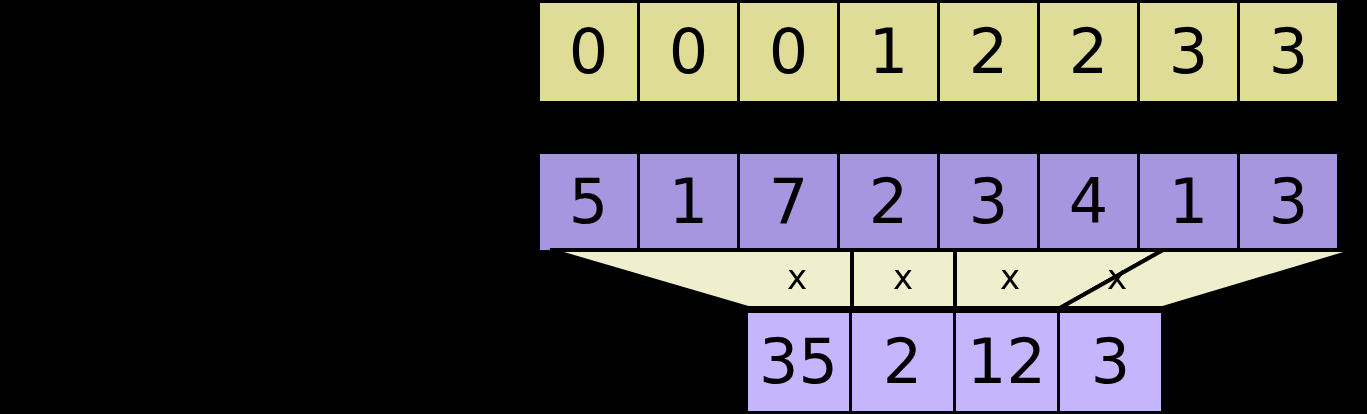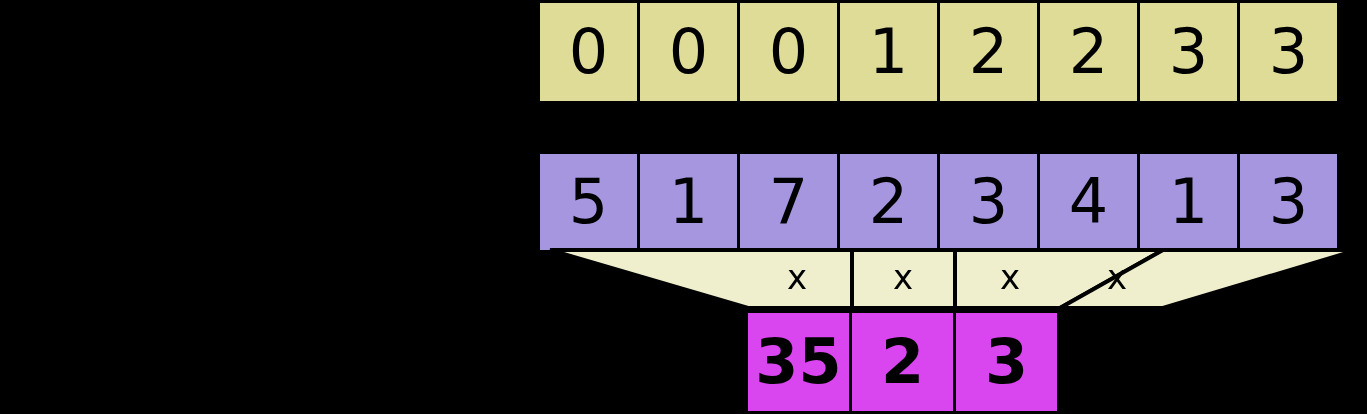--- a/index.html
+++ b/index.html
@@ -82,23 +82,22 @@
   }
 
   
   #row-results {
     left: 745px;
     top: 310px;
   }
   #row-results .cell {
     width: 107px;
     height: 104px;
-    background: #d946ef;
+    background: #c4b5fd;
     margin-left: -3px;
-    font-weight: bold;
   }
   #row-results .cell:first-child { margin-left: 0; }
 </style>
 </head>
 <body>
 
 <div id="stage">
 
   <div class="row" id="row-flags">
     <div class="cell">0</div>
@@ -136,16 +135,17 @@
       <text class="op-label" x="797" y="31">x</text>
       <text class="op-label" x="903" y="31">x</text>
       <text class="op-label" x="1010" y="31">x</text>
       <text class="op-label" x="1117" y="31">x</text>
     </svg>
   </div>
 
   <div class="row" id="row-results">
     <div class="cell">35</div>
     <div class="cell">2</div>
+    <div class="cell">12</div>
     <div class="cell">3</div>
   </div>
 
 </div>
 
 </body></html>

